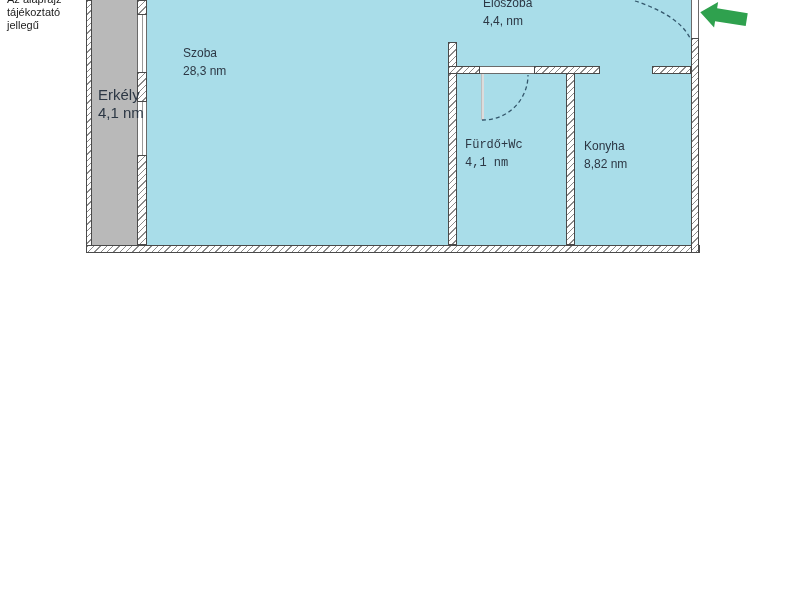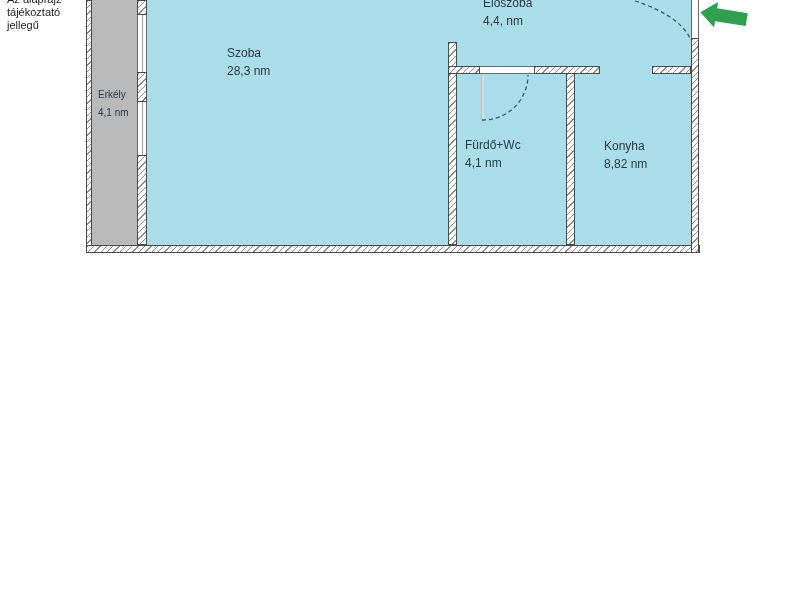--- a/index.html
+++ b/index.html
@@ -77,41 +77,41 @@
   <div class="door-leaf" style="left:481px; top:74px; width:2px; height:46px;"></div>
 
   <svg class="svg-overlay" width="800" height="600" viewBox="0 0 800 600">
     <path d="M 635 1 C 657 8 681 20 690 38" fill="none" stroke="#33566b" stroke-width="1.3" stroke-dasharray="4 3"></path>
     <path d="M 482 120 A 45 45 0 0 0 528 75" fill="none" stroke="#33566b" stroke-width="1.3" stroke-dasharray="4 3"></path>
     <g transform="translate(700,3) rotate(9 24 13)">
       <polygon points="0,13 16,0 16,6.5 47,6.5 47,19.5 16,19.5 16,26" fill="#2fa14e"></polygon>
     </g>
   </svg>
 
-  <div class="room-label" style="left:183px; top:44px;margin-left:44px;">
+  <div class="room-label" style="left:183px; top:44px;">
     <div>Szoba</div>
     <div>28,3 nm</div>
   </div>
 
-  <div class="room-label" style="left:98px; top:86px; font-size:10px;">
+  <div class="room-label" style="left:98px; top:86px; font-size:15px;">
     <div>Erkély</div>
     <div>4,1 nm</div>
   </div>
 
   <div class="room-label" style="left:483px; top:-6px;">
     <div>Előszoba</div>
     <div>4,4, nm</div>
   </div>
 
-  <div class="room-label" style="left:465px; top:136px;">
+  <div class="room-label" style="left:465px; top:136px;font-family:Liberation Mono, monospace;">
     <div>Fürdő+Wc</div>
     <div>4,1 nm</div>
   </div>
 
-  <div class="room-label" style="left:604px; top:137px;">
+  <div class="room-label" style="left:584px; top:137px;">
     <div>Konyha</div>
     <div>8,82 nm</div>
   </div>
 
   <div class="disclaimer">
     <div>Az alaprajz</div>
     <div>tájékoztató</div>
     <div>jellegű</div>
   </div>
 

